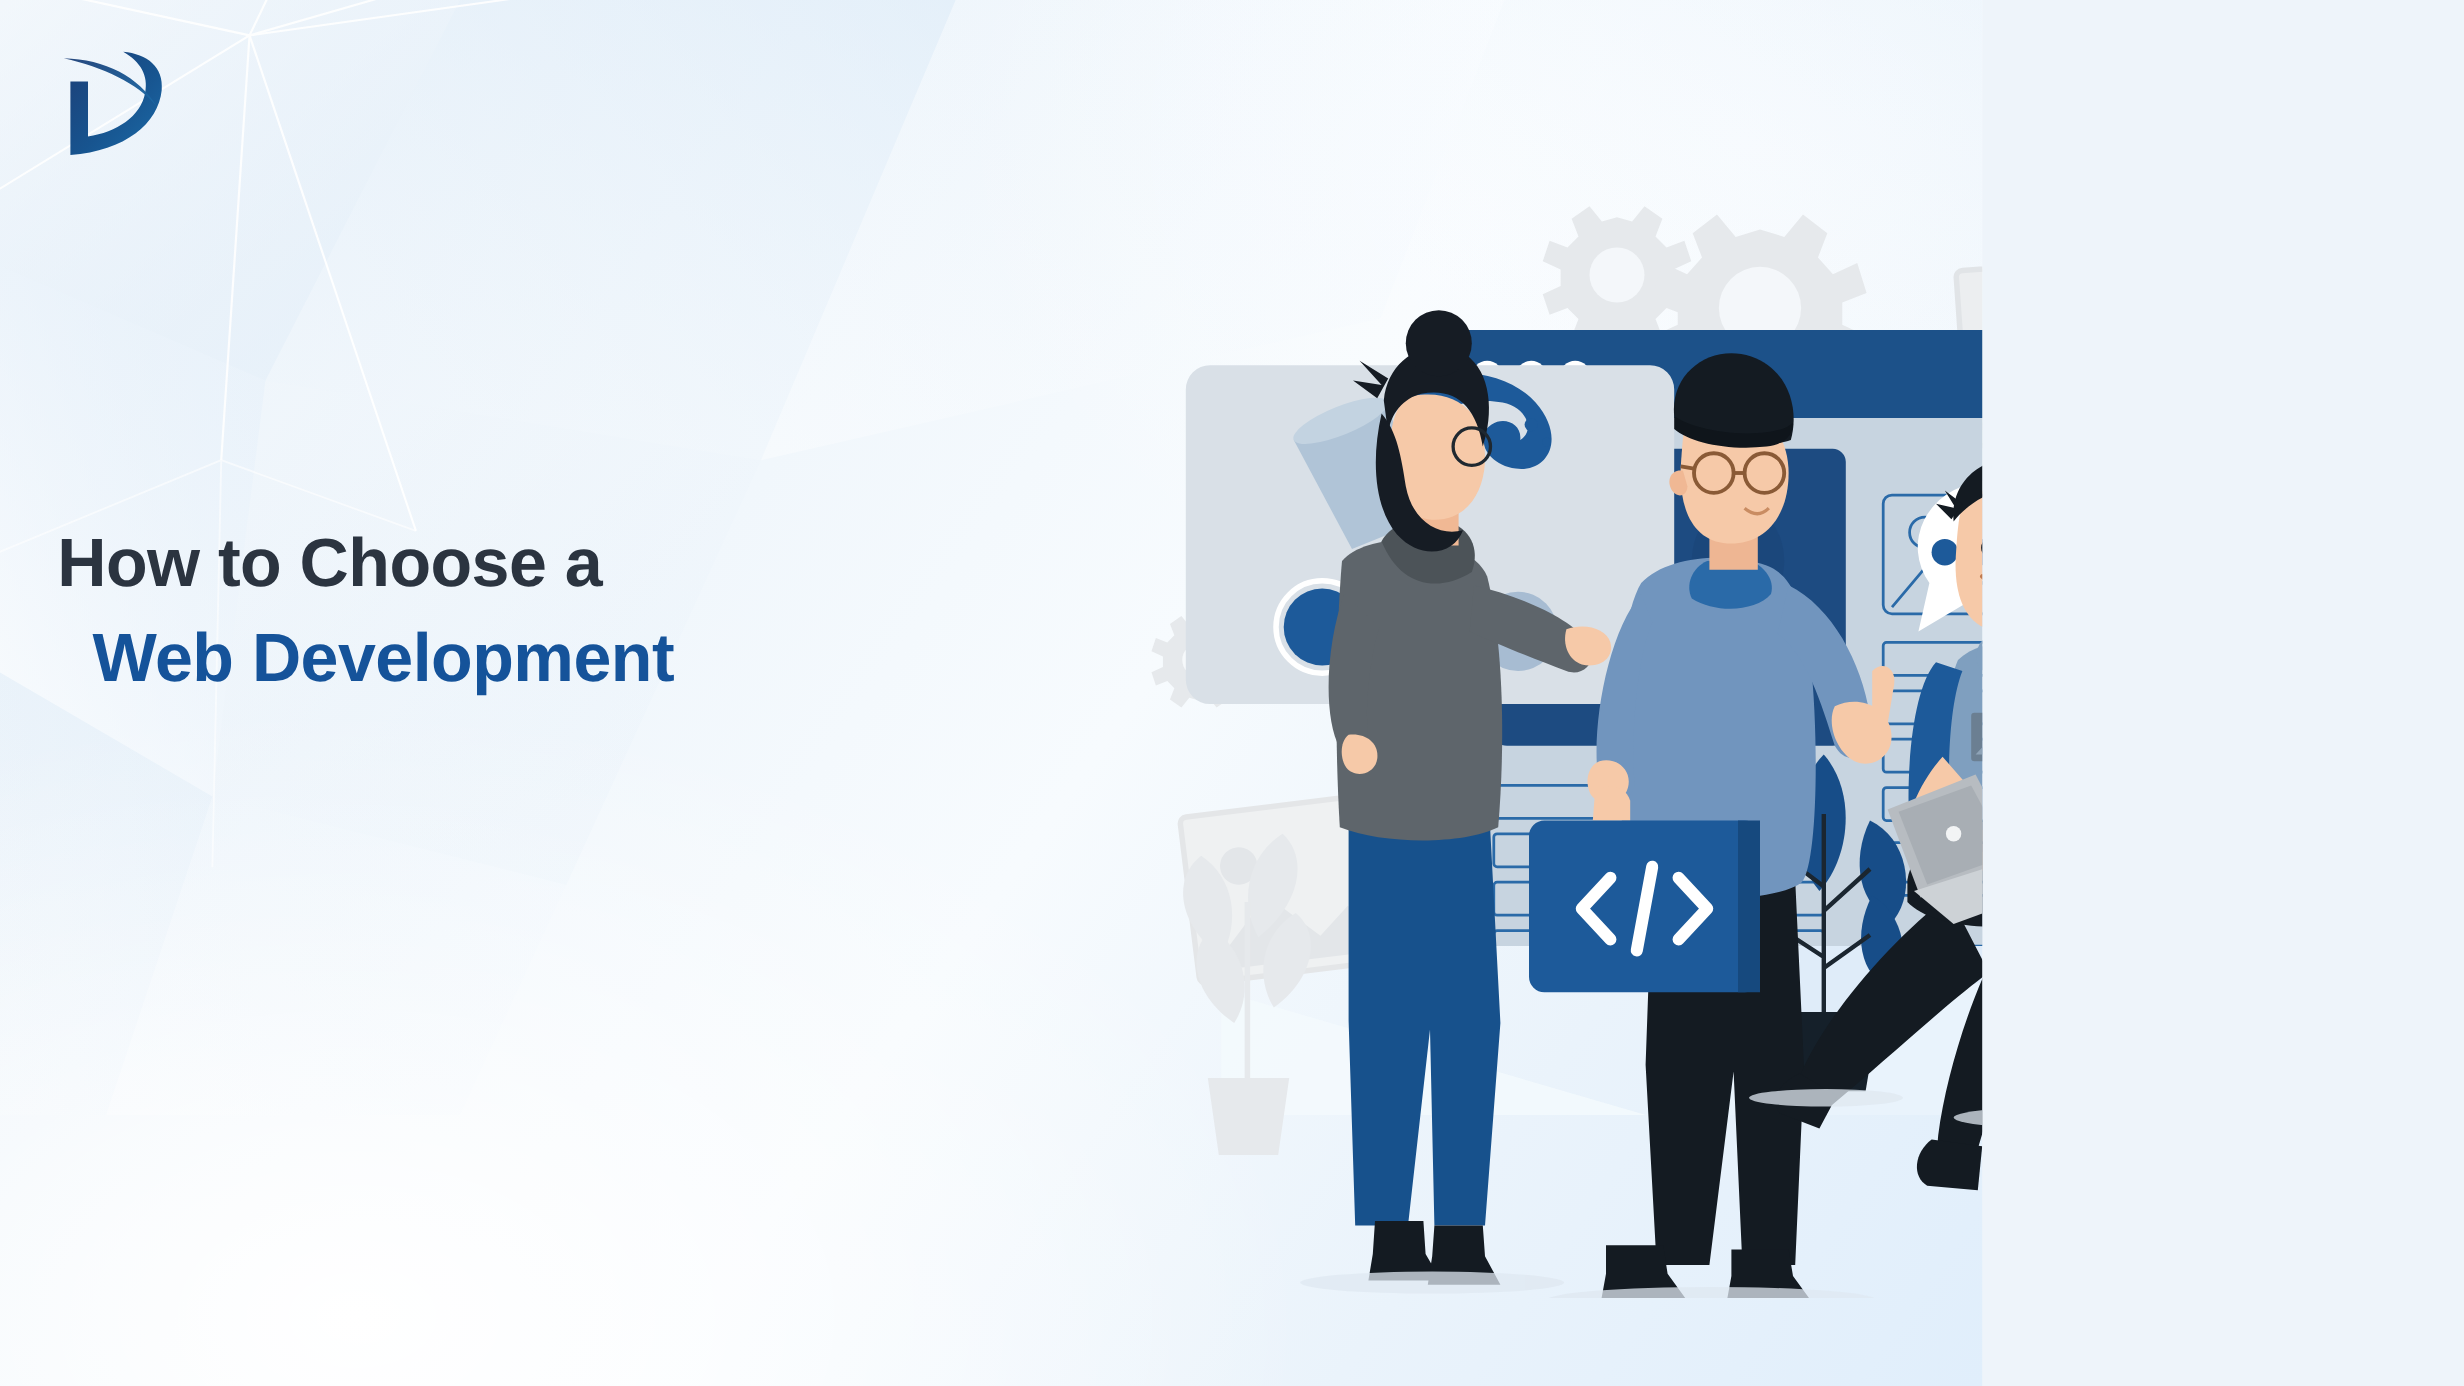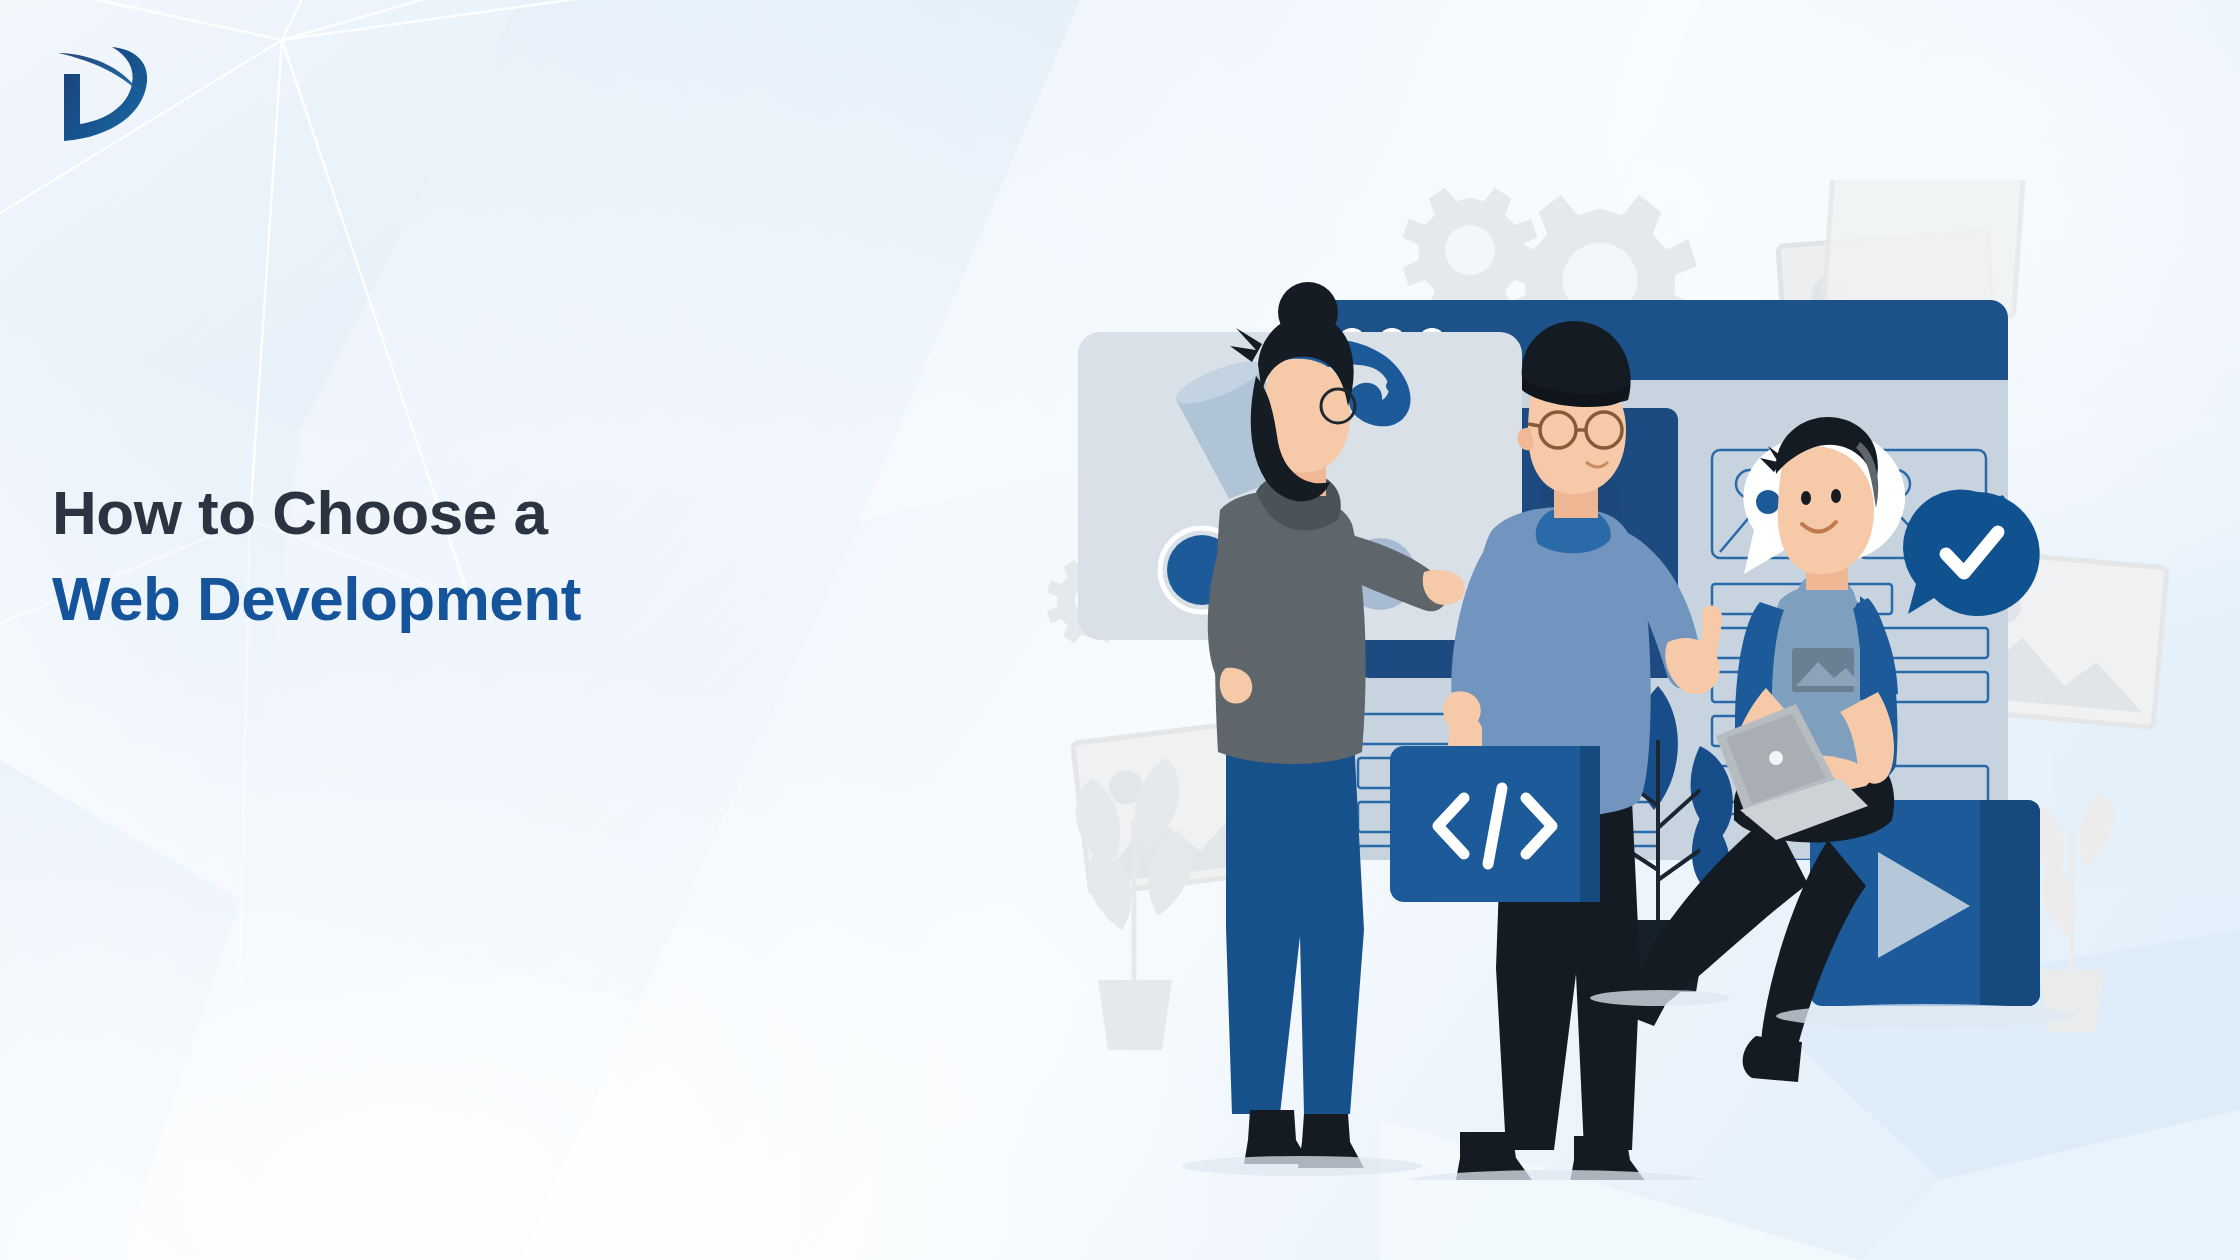--- a/index.html
+++ b/index.html
@@ -4,21 +4,21 @@
 <style>
   * { margin:0; padding:0; box-sizing:border-box; }
   html,body { width:2240px; height:1260px; overflow:hidden; }
   body {
     font-family:"Liberation Sans", sans-serif;
     background:#eef4fa;
   }
 
   #stage {
     position:relative;
-    width:2240px;
+    width:1802px;
     height:1260px;
     overflow:hidden;
     background:
       radial-gradient(ellipse 1400px 900px at 18% 95%, #ffffff 0%, rgba(255,255,255,0) 62%),
       radial-gradient(ellipse 1200px 900px at 88% 10%, #fbfdff 0%, rgba(251,253,255,0) 60%),
       linear-gradient(125deg, #e3eef8 0%, #eef5fb 28%, #f7fbfe 55%, #eaf3fb 78%, #e0eefb 100%);
     text-decoration: underline;
   }
 
   
@@ -37,21 +37,21 @@
     width:820px;
   }
   .headline .line {
     font-size:62px;
     font-weight:700;
     line-height:1.38;
     letter-spacing:-0.5px;
     white-space:nowrap;
   }
   .l-dark { color:#2b3440; }
-  .l-blue { color:#15539a; }
+  .l-blue { color:#15539a;margin-left:32px; }
 
   
   .illustration {
     position:absolute;
     left:1040px; top:180px;
     width:1200px; height:1000px;
   }
 </style>
 </head>
 <body>

